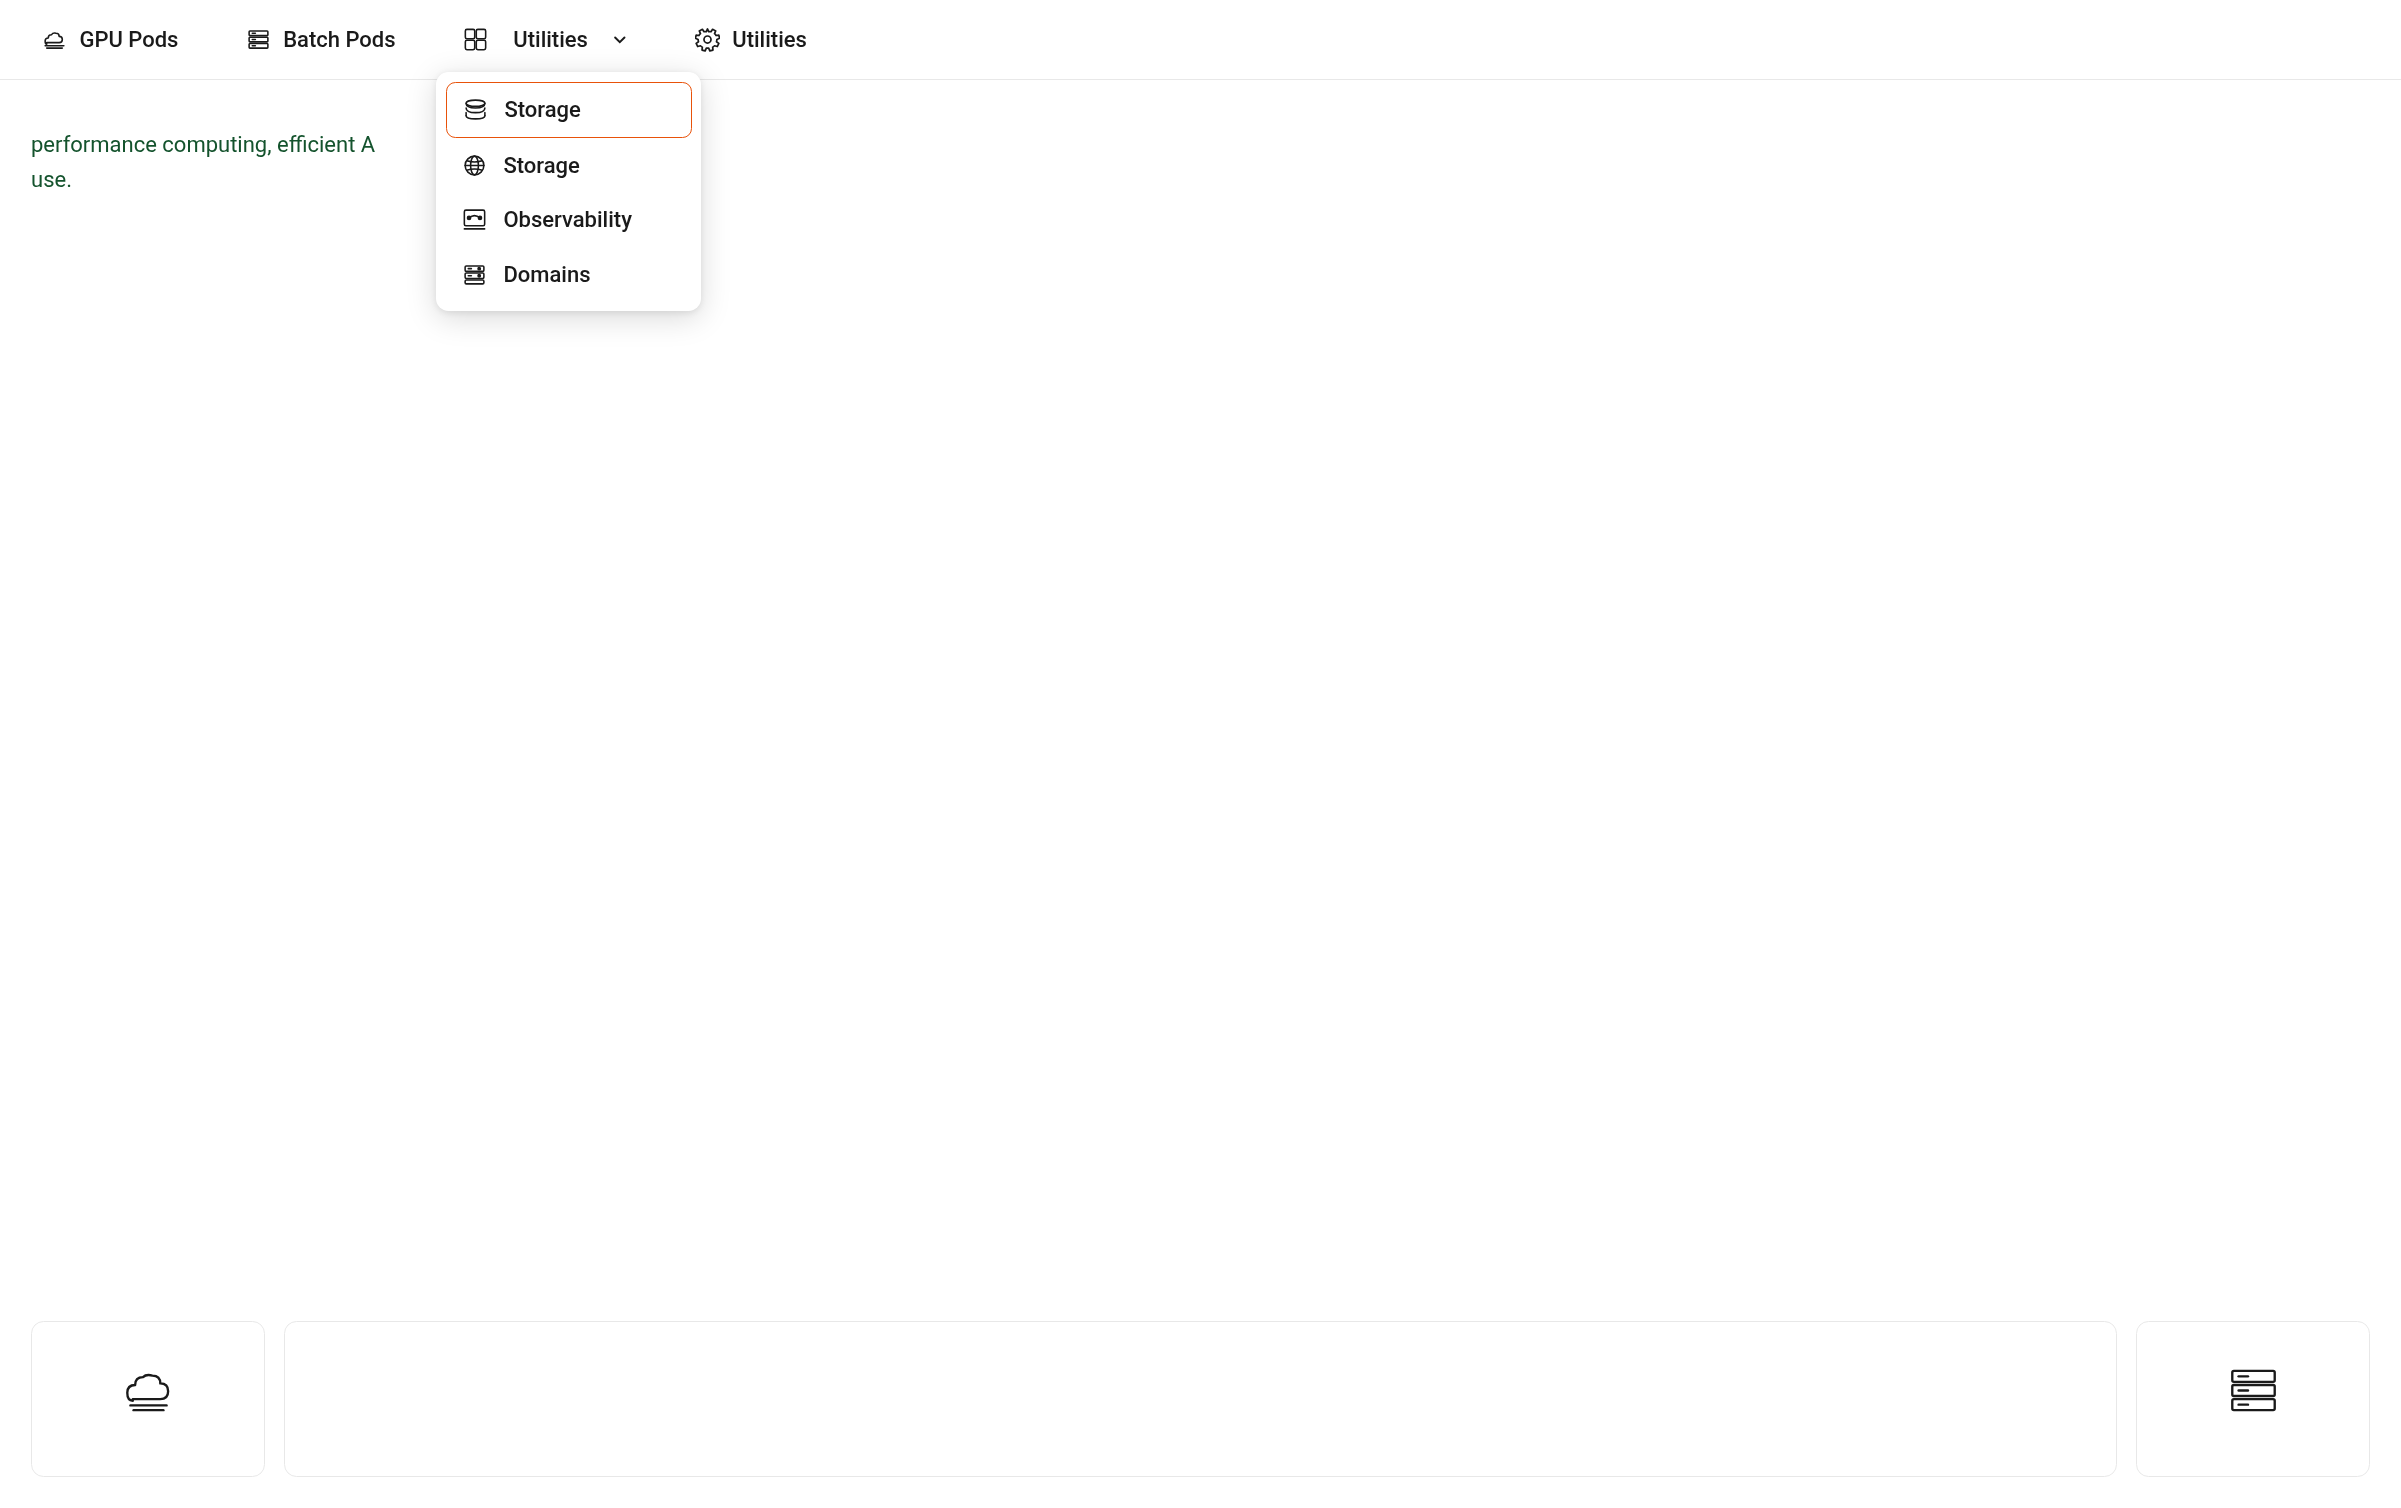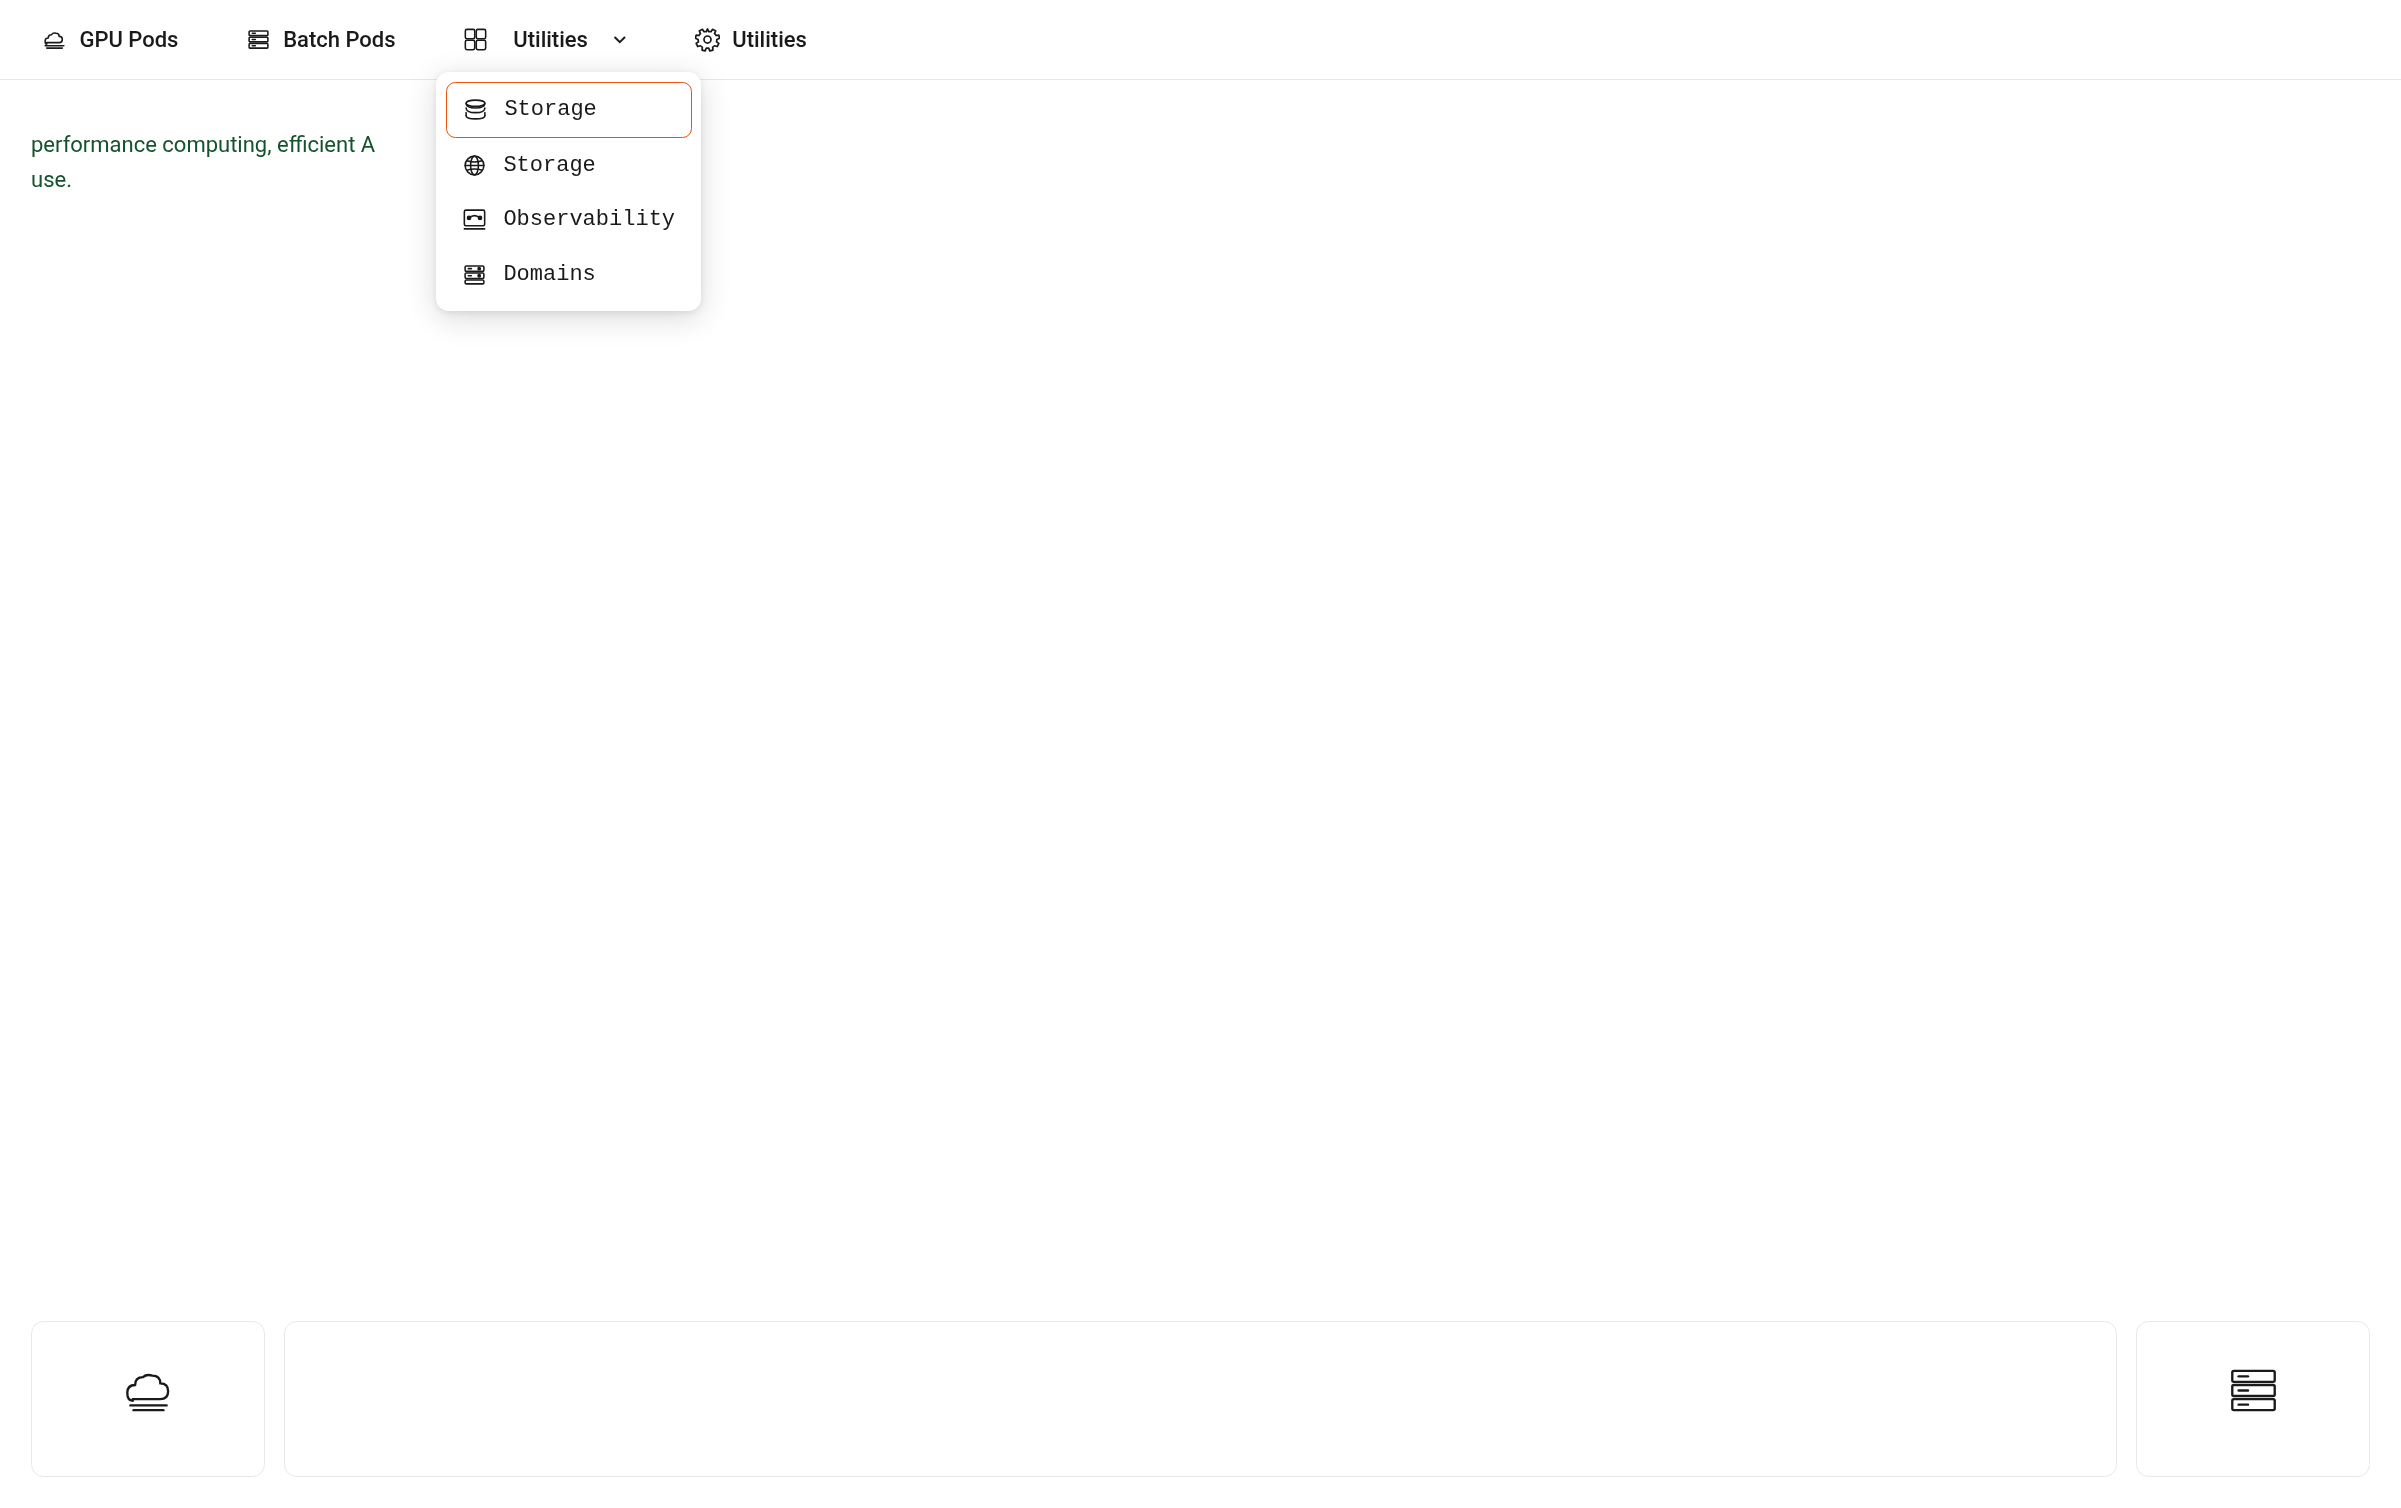--- a/index.html
+++ b/index.html
@@ -102,21 +102,20 @@
     }
 
     .dropdown-item {
       display: flex;
       align-items: center;
       gap: 15.6px;
       padding: 14px 15.6px;
       border-radius: 9.4px;
       cursor: pointer;
       transition: background 0.15s;
-      font-family: Liberation Mono, monospace;
     }
 
     .dropdown-item.active {
       border: 1.9px solid #e8520a;
       background: #ffffff;
     }
 
     .dropdown-item-label {
       font-size: 22px;
       font-weight: 500;

